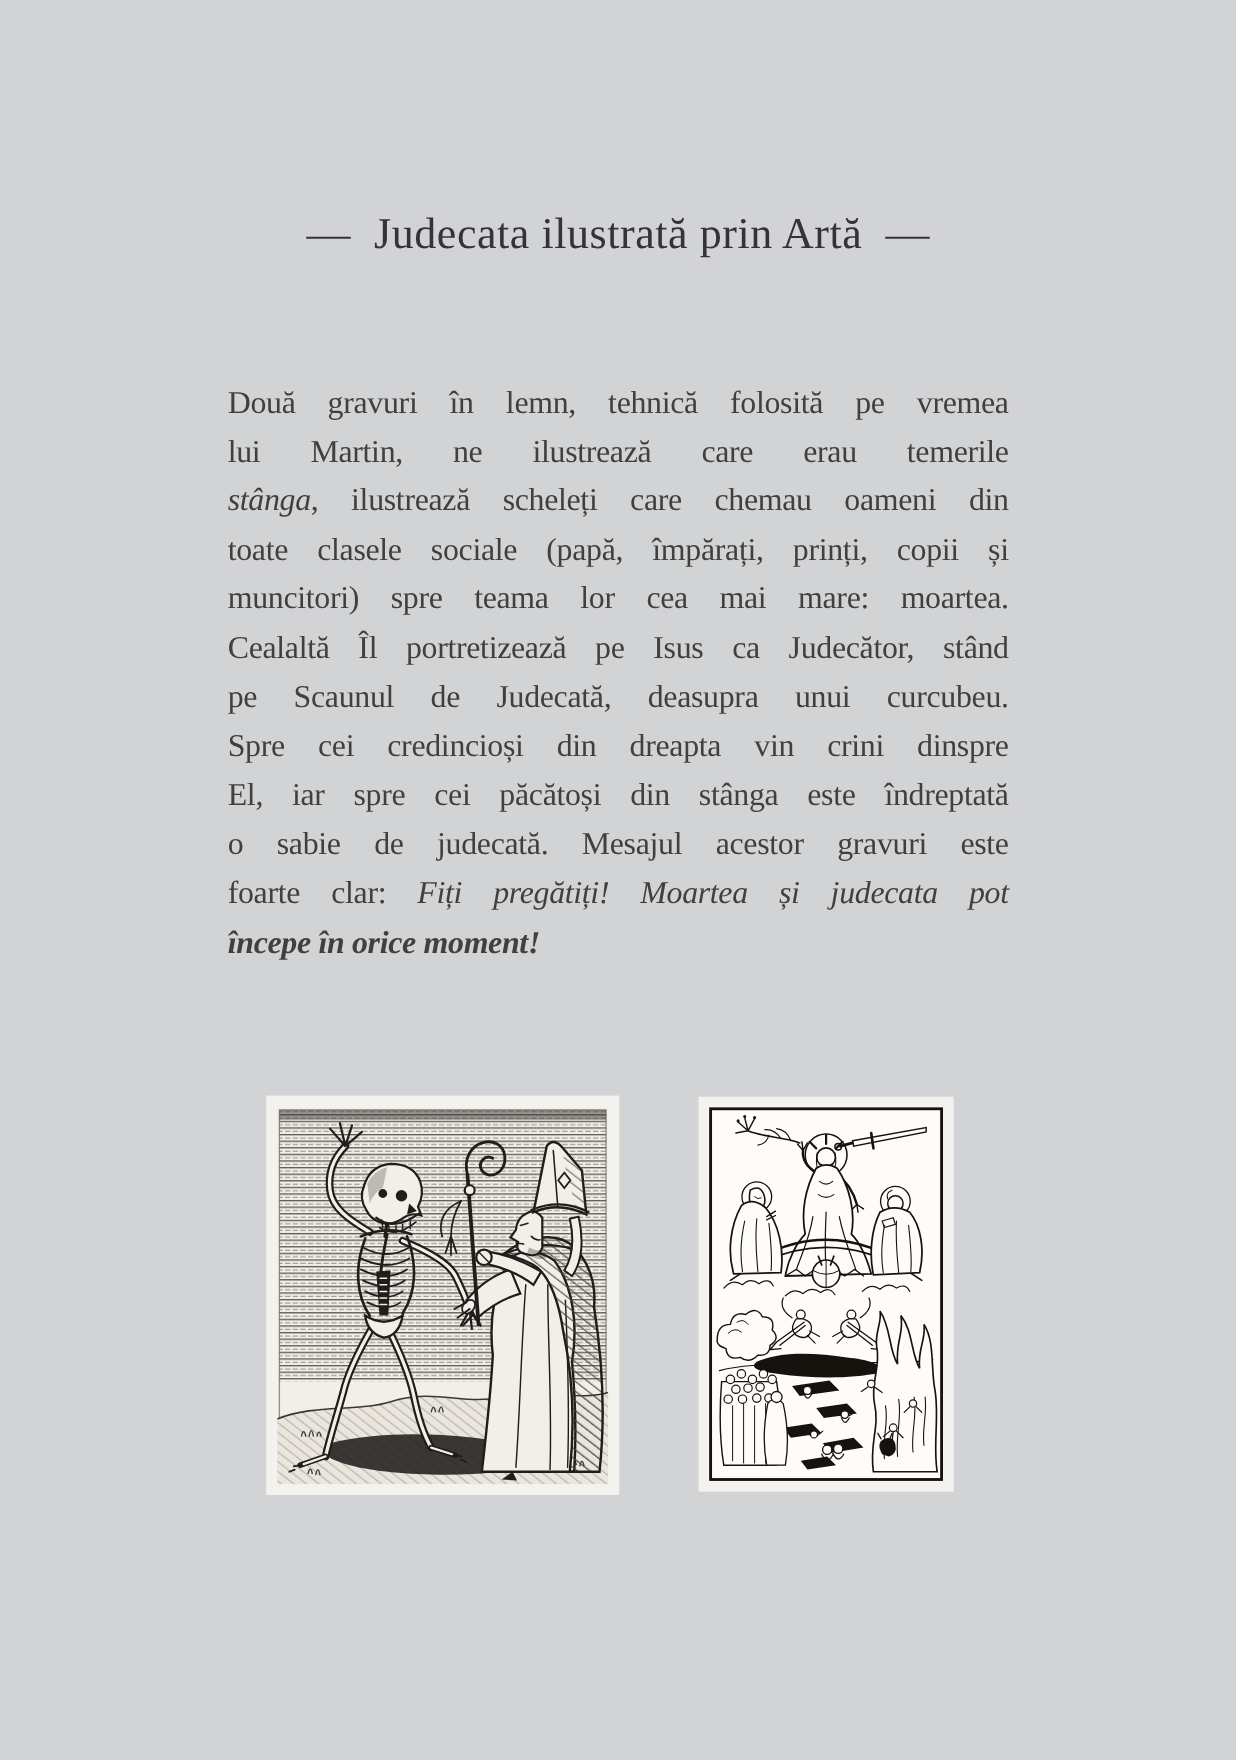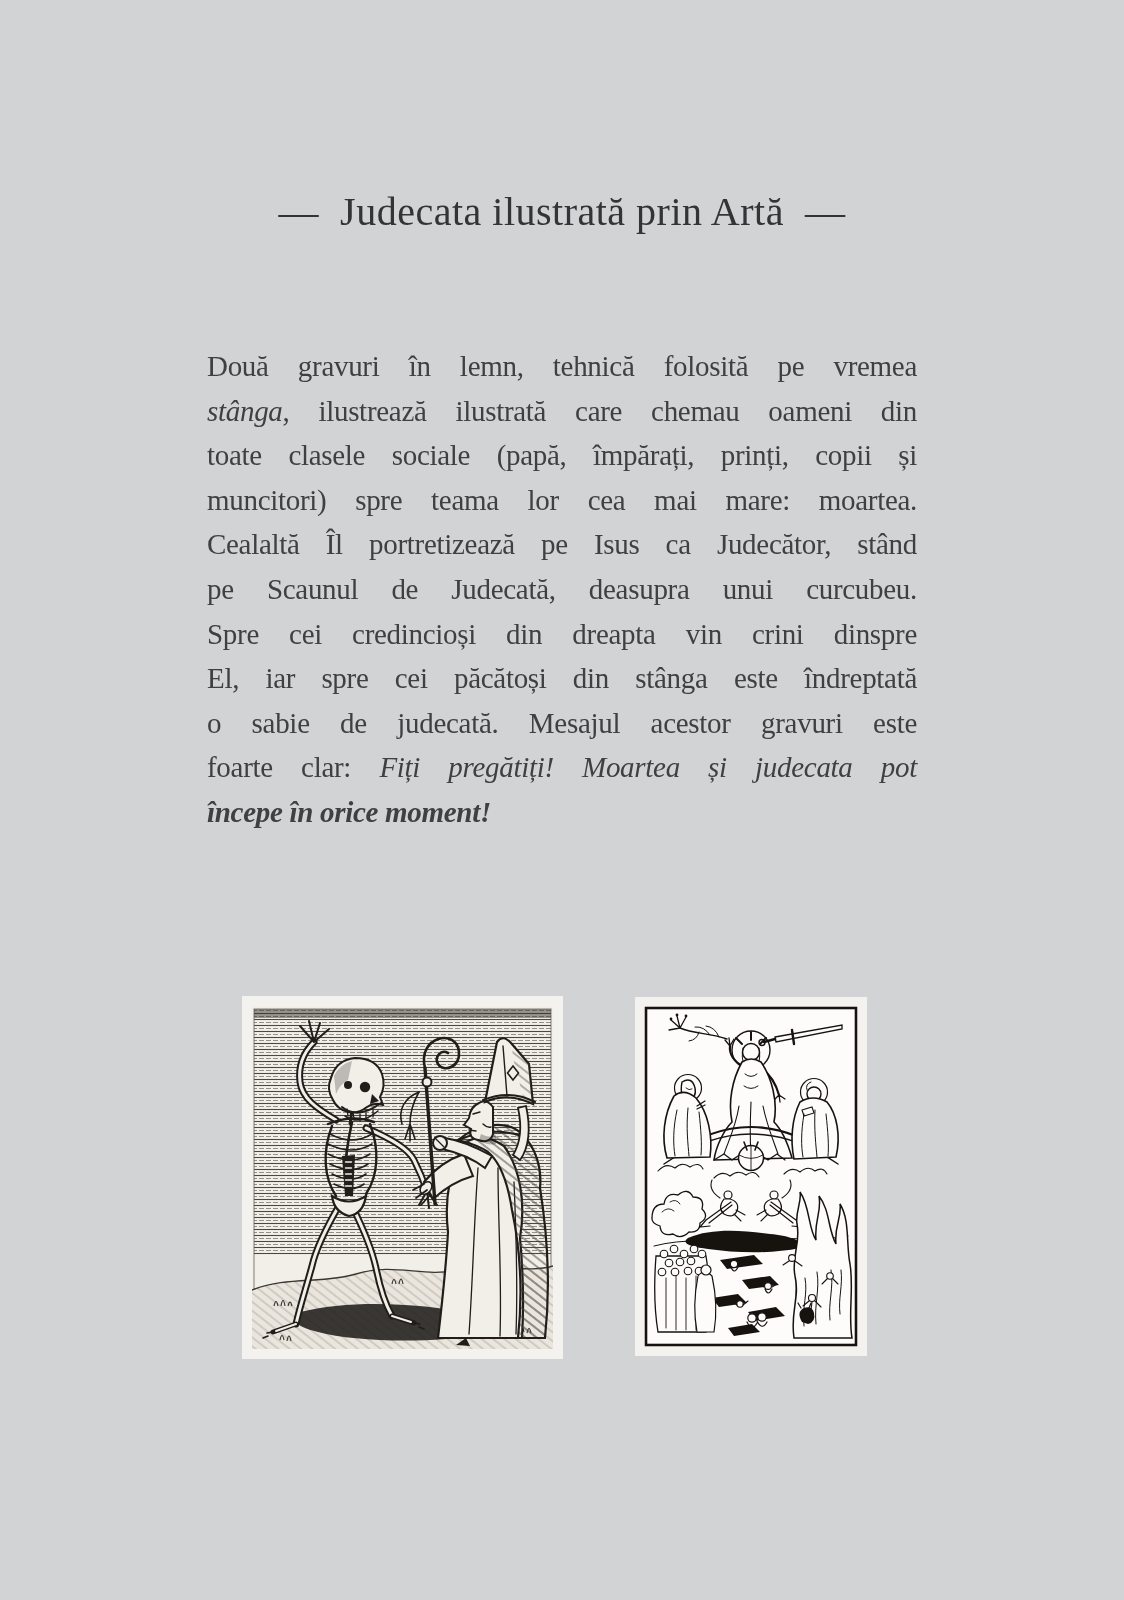--- a/index.html
+++ b/index.html
@@ -21,21 +21,22 @@
 </style>
 </head>
 <body>
 
 <div class="page">
 
   <h1 class="title">—  Judecata ilustrată prin Artă  —</h1>
 
   <div class="paragraph">
       <div class="line"><span>Două gravuri în lemn, tehnică folosită pe vremea</span></div>
-      <div class="line"><em>stânga</em><span>, ilustrează ilustrată care chemau oameni din</span></div>
+      <div class="line"><span>lui Martin, ne ilustrează care erau temerile</span></div>
+      <div class="line"><em>stânga</em><span>, ilustrează scheleți care chemau oameni din</span></div>
       <div class="line"><span>toate clasele sociale (papă, împărați, prinți, copii și</span></div>
       <div class="line"><span>muncitori) spre teama lor cea mai mare: moartea.</span></div>
       <div class="line"><span>Cealaltă Îl portretizează pe Isus ca Judecător, stând</span></div>
       <div class="line"><span>pe Scaunul de Judecată, deasupra unui curcubeu.</span></div>
       <div class="line"><span>Spre cei credincioși din dreapta vin crini dinspre</span></div>
       <div class="line"><span>El, iar spre cei păcătoși din stânga este îndreptată</span></div>
       <div class="line"><span>o sabie de judecată. Mesajul acestor gravuri este</span></div>
       <div class="line"><span>foarte clar: </span><em>Fiți pregătiți! Moartea și judecata pot</em></div>
       <div class="line last"><em>începe în orice moment!</em></div>
     </div>

